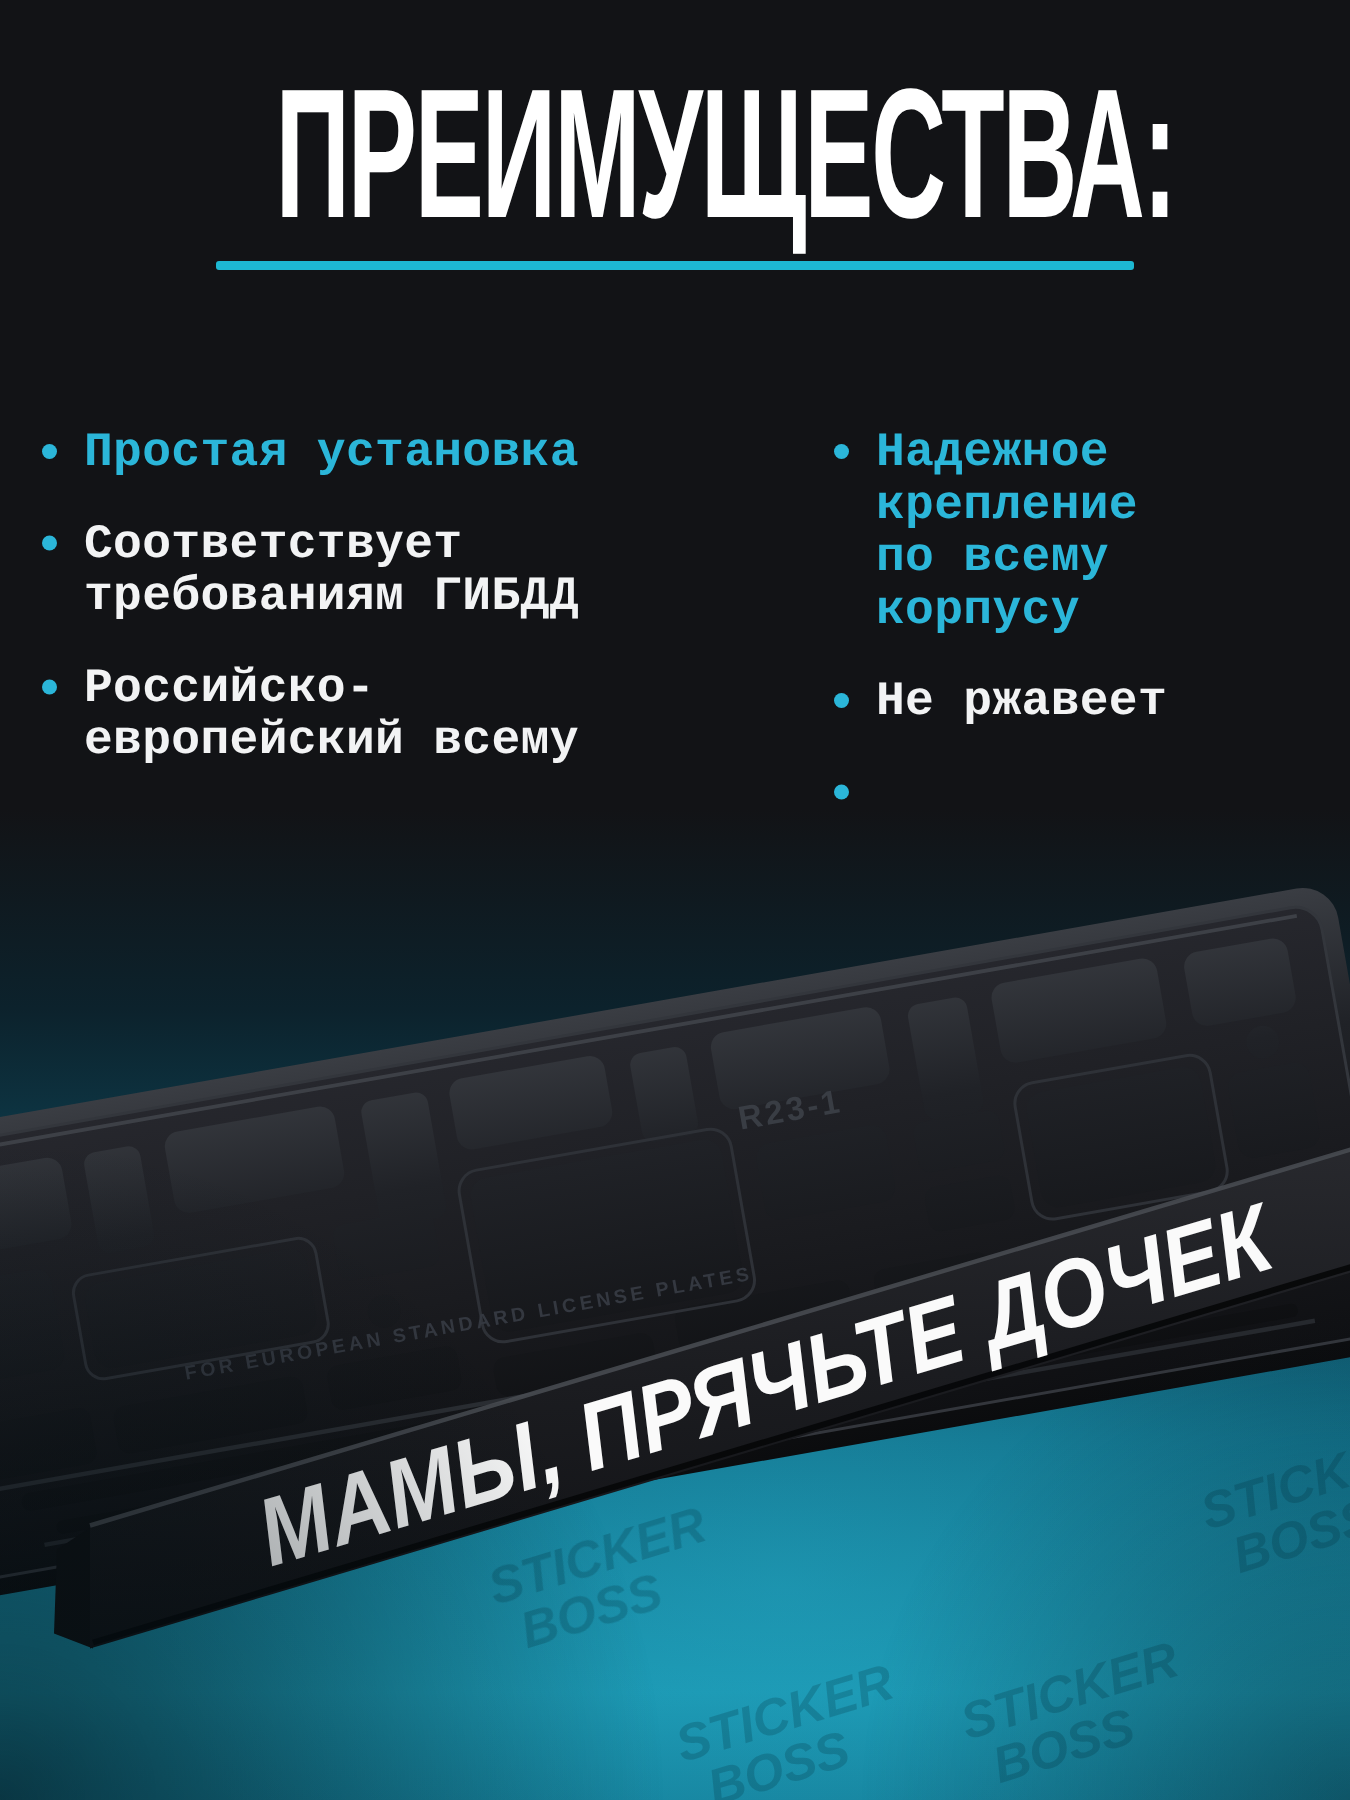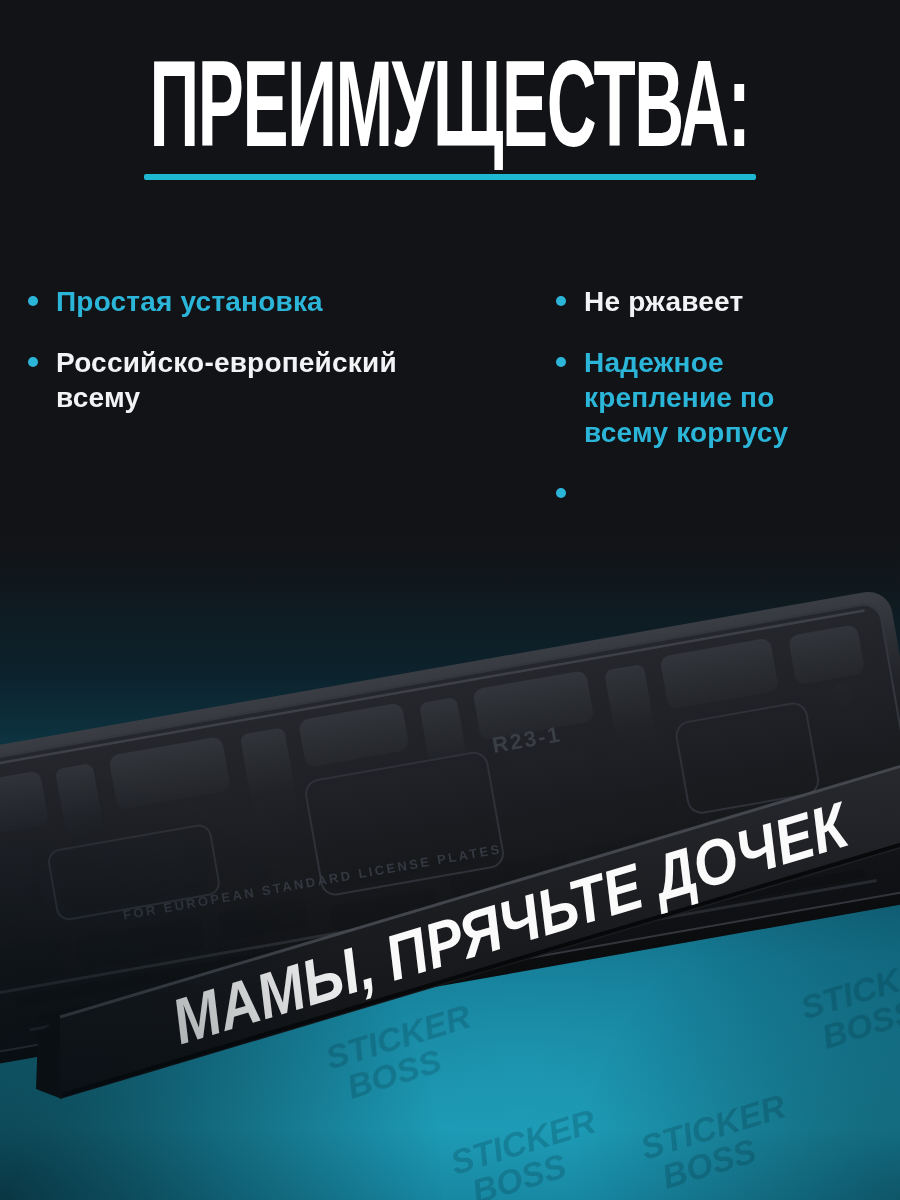--- a/index.html
+++ b/index.html
@@ -29,21 +29,21 @@
   .vignette-right{
     position:absolute;right:0;bottom:0;width:420px;height:420px;
     background:radial-gradient(circle at 100% 100%, rgba(6,26,34,0.42) 0%, rgba(6,26,34,0.0) 55%);
     pointer-events:none;
   }
 
   
   .header{position:absolute;top:38px;left:0;width:900px;text-align:center;}
   .title{
     display:block;height:132px;line-height:132px;
-    color:#ffffff;font-size:96px;font-weight:900;white-space:nowrap;
+    color:#ffffff;font-size:96px;font-weight:900;white-space:nowrap;text-align:right;
   }
   .title-inner{
     display:inline-block;
     transform:scale(0.72,1.28);
     transform-origin:center center;
     letter-spacing:-2px;
   }
   .title-underline{
     width:612px;height:6px;margin:4px auto 0;
     background:#1db8d2;border-radius:2px;
@@ -52,22 +52,23 @@
   
   .benefits-col{list-style:none;position:absolute;}
   .benefits-left{left:28px;top:284px;width:428px;}
   .benefits-right{left:556px;top:284px;width:252px;}
   .benefit-item{display:flex;align-items:flex-start;margin-bottom:26px;}
   .dot{
     flex:0 0 auto;width:10px;height:10px;border-radius:50%;
     background:var(--cyan);margin:12px 18px 0 0;
   }
   .benefit-text{
-    font-size:28px;font-weight:bold;line-height:35px;
+    font-size:32px;font-weight:bold;line-height:35px;
     letter-spacing:0.2px;
+    font-family:Liberation Mono, monospace;
   }
   .cyan{color:var(--cyan);}
   .white{color:var(--white-text);}
 
   
   .product{position:absolute;left:0;top:555px;width:900px;height:645px;}
   .product svg{display:block;width:900px;height:645px;}
 </style>
 </head>
 <body>
@@ -79,32 +80,36 @@
     <div class="title-underline"></div>
   </div>
 
   <ul class="benefits-col benefits-left">
     <li class="benefit-item">
       <span class="dot"></span>
       <span class="benefit-text cyan">Простая установка</span>
     </li>
     <li class="benefit-item">
       <span class="dot"></span>
+      <span class="benefit-text white">Соответствует требованиям ГИБДД</span>
+    </li>
+    <li class="benefit-item">
+      <span class="dot"></span>
       <span class="benefit-text white">Российско-европейский всему</span>
     </li>
   </ul>
 
   <ul class="benefits-col benefits-right">
     <li class="benefit-item">
       <span class="dot"></span>
+      <span class="benefit-text cyan">Надежное крепление по всему корпусу</span>
+    </li>
+    <li class="benefit-item">
+      <span class="dot"></span>
       <span class="benefit-text white">Не ржавеет</span>
-    </li>
-    <li class="benefit-item">
-      <span class="dot"></span>
-      <span class="benefit-text cyan">Надежное крепление по всему корпусу</span>
     </li>
     <li class="benefit-item">
       <span class="dot"></span>
     </li>
   </ul>
 
   <div class="product">
     <svg viewBox="0 0 900 645" xmlns="http://www.w3.org/2000/svg">
       <defs>
         <linearGradient id="frameGrad" x1="0" y1="0" x2="0" y2="1">

